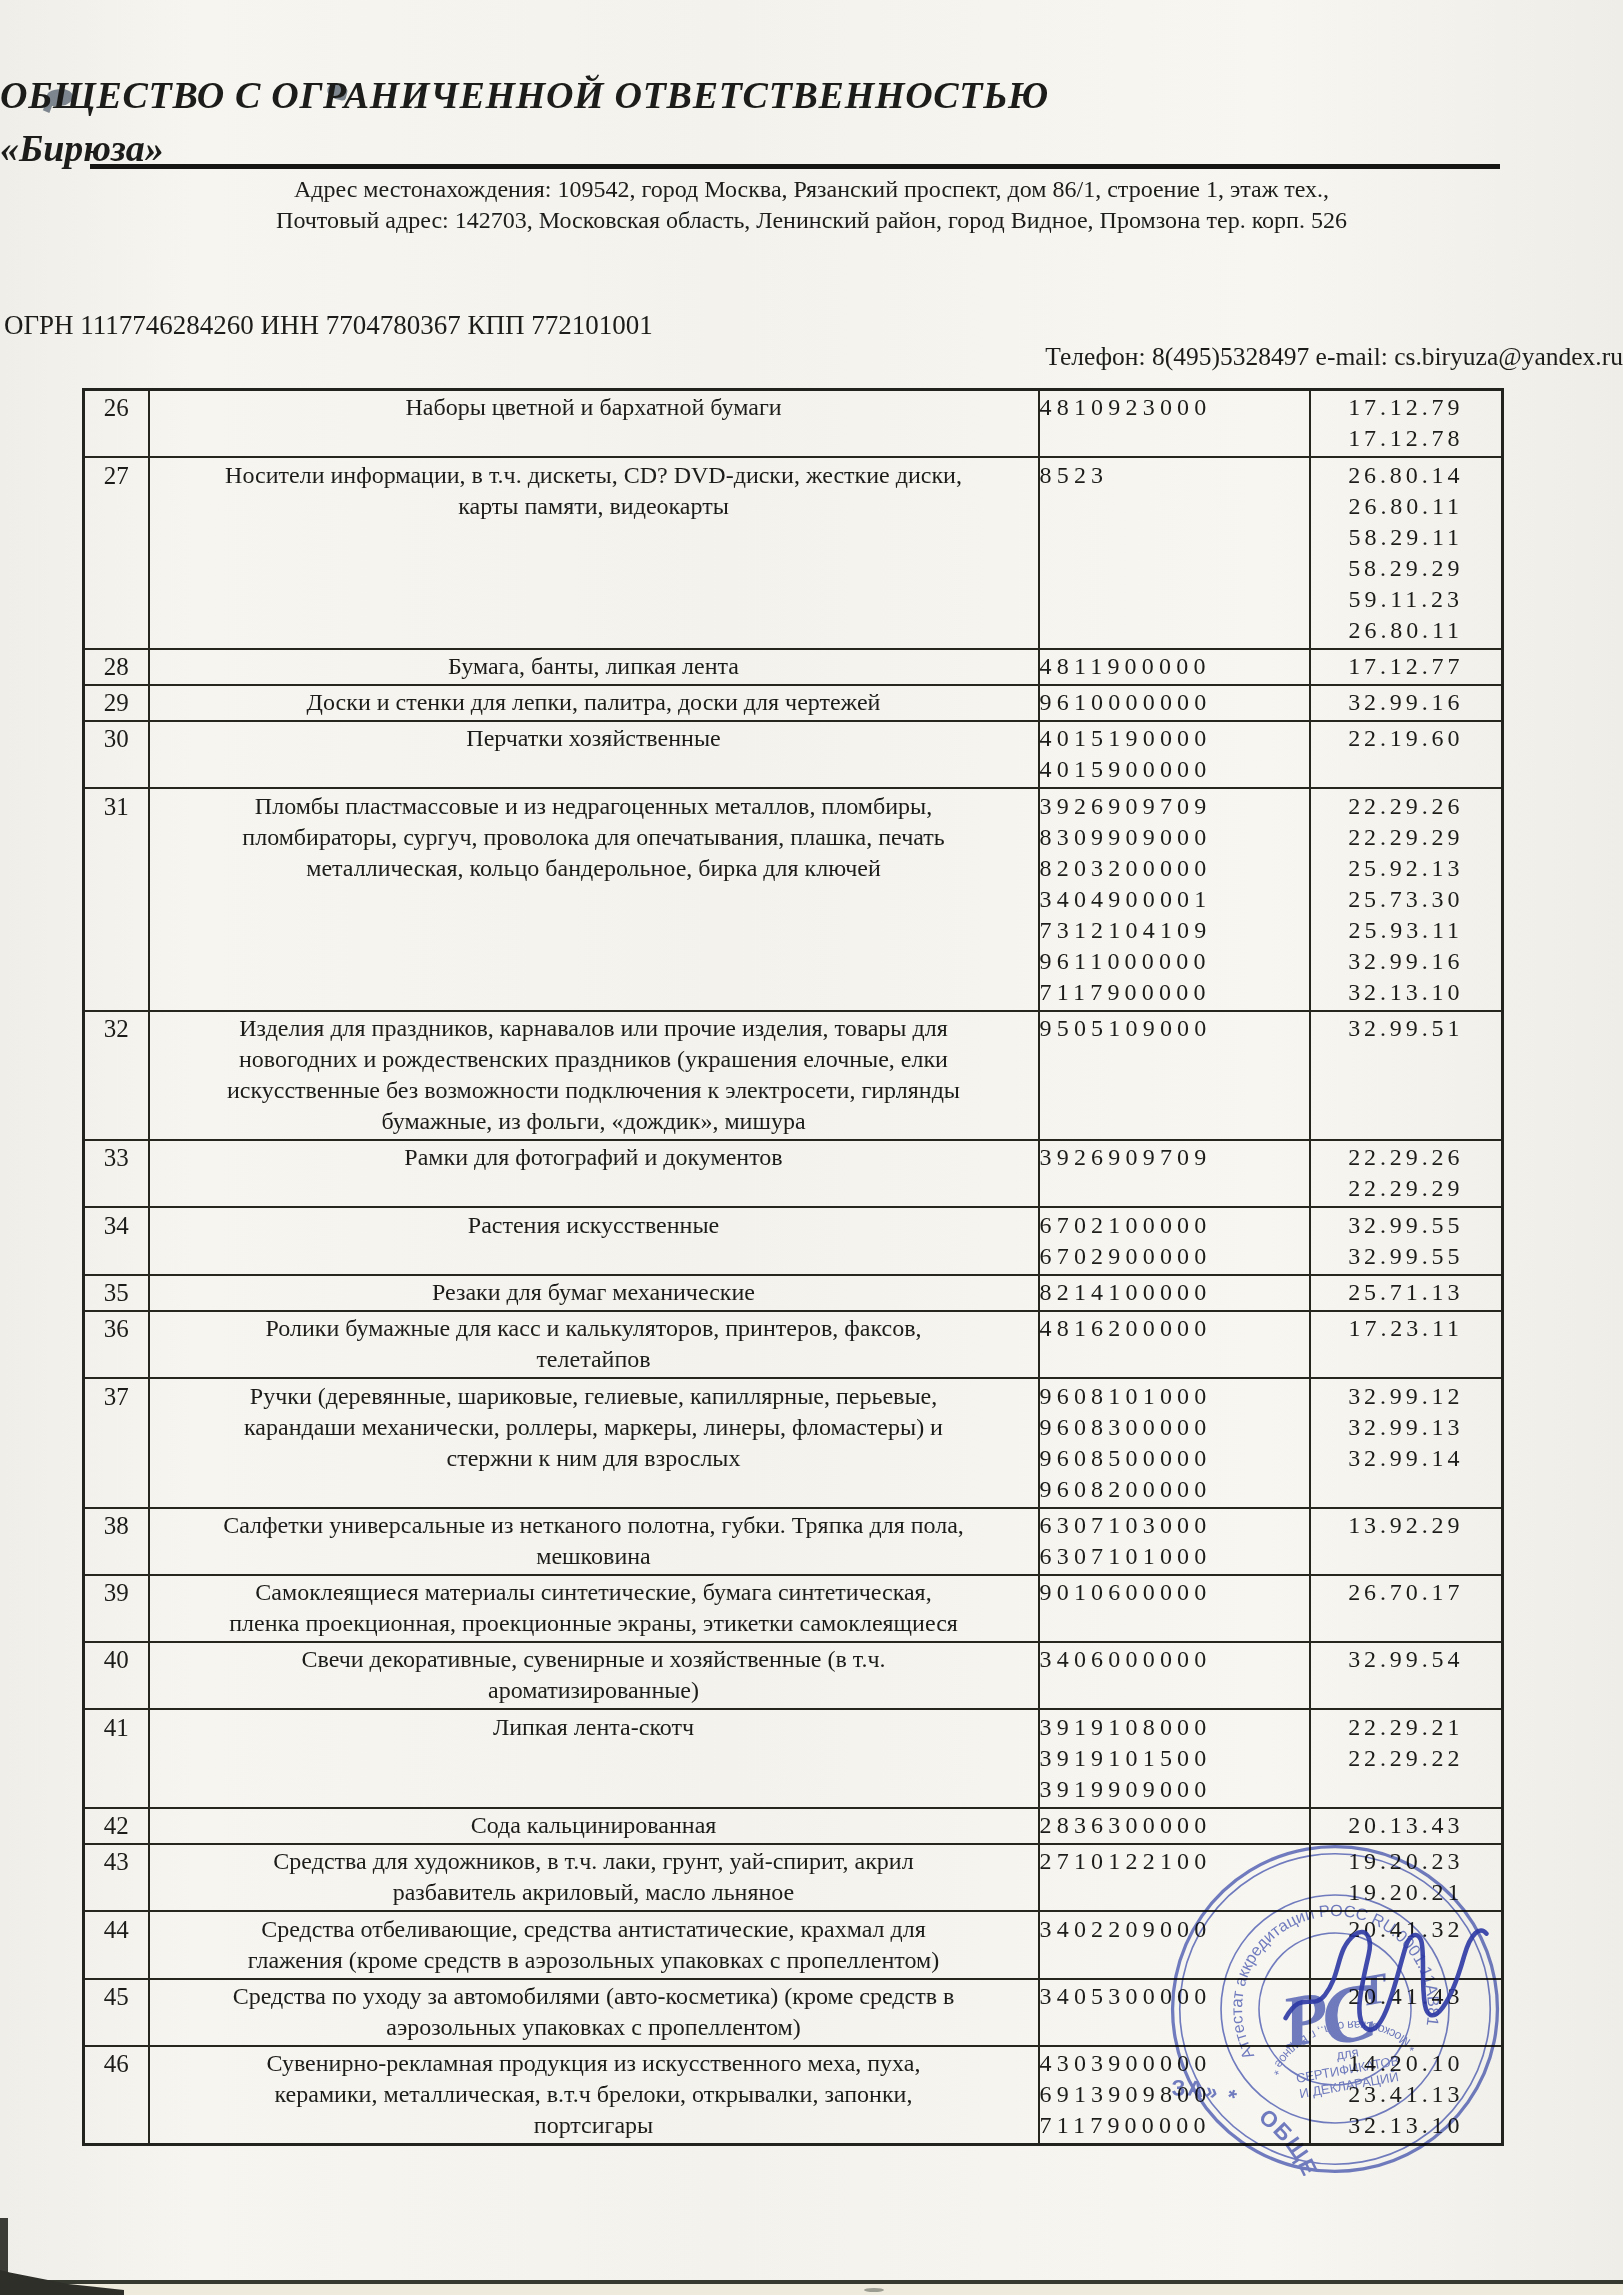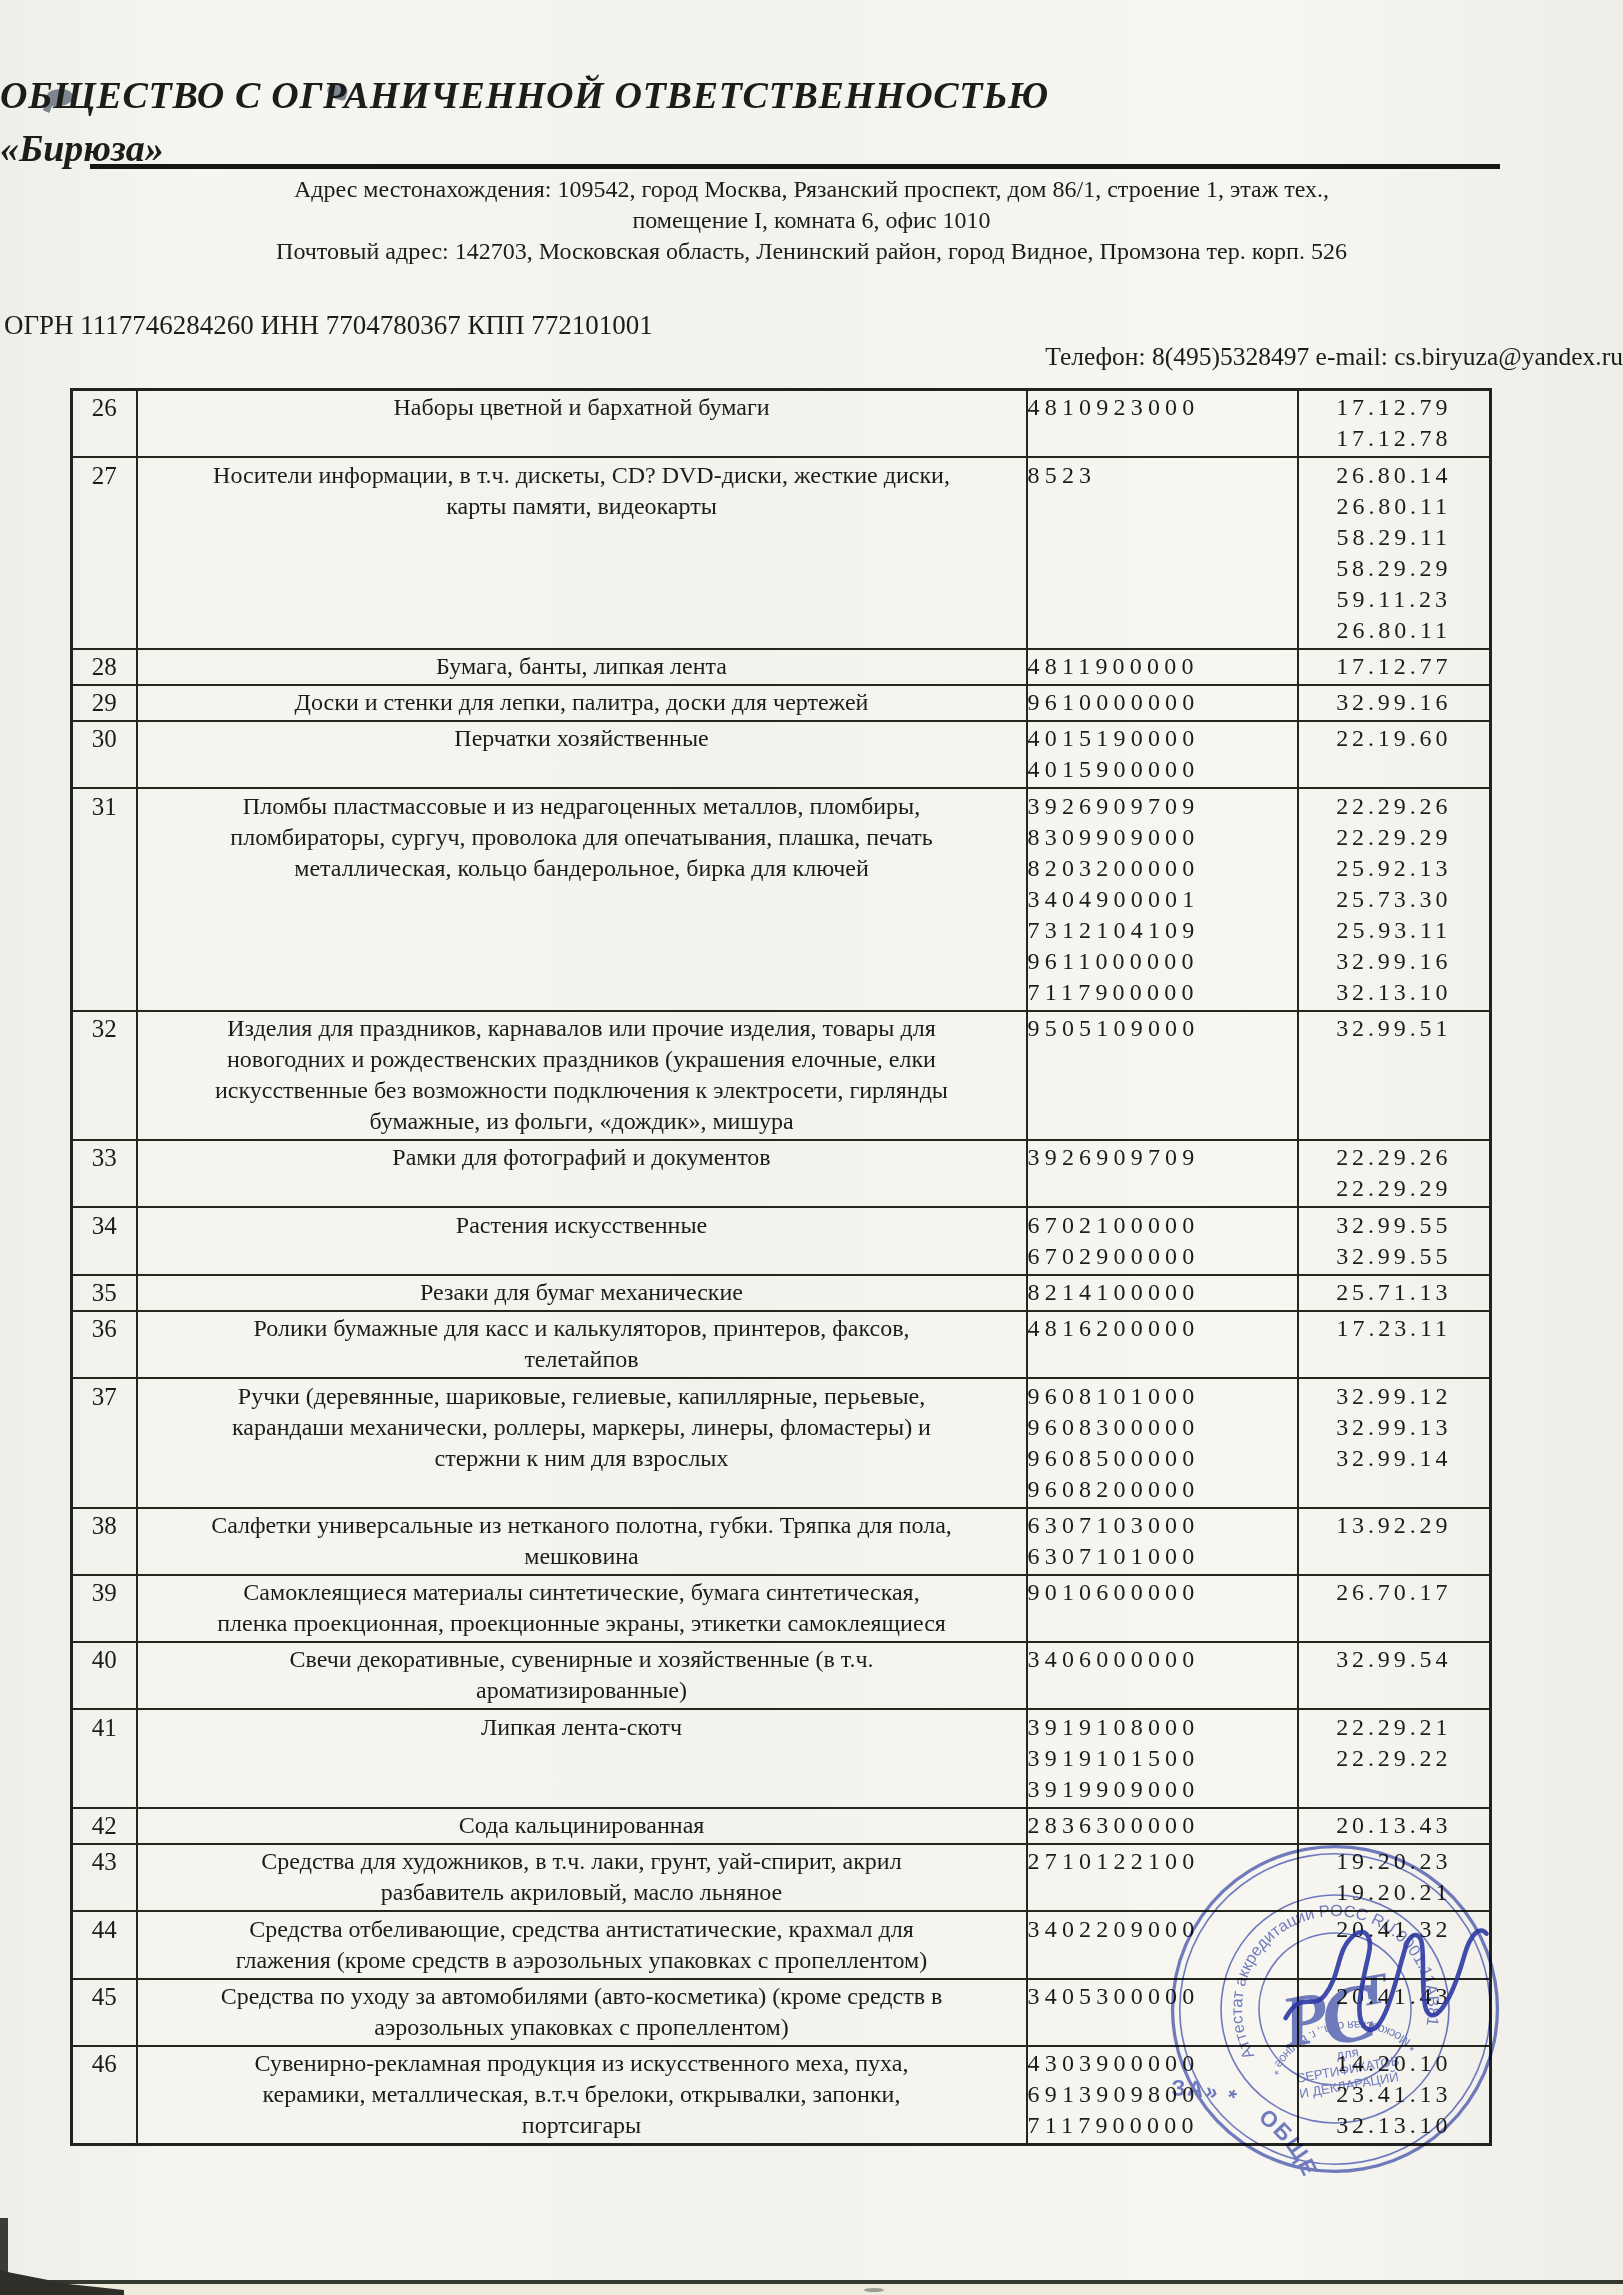--- a/index.html
+++ b/index.html
@@ -13,21 +13,21 @@
   .doc-title{position:absolute;left:0;top:73px;width:100%;
     font-size:38px;font-weight:bold;font-style:italic;letter-spacing:0.7px;white-space:nowrap;}
   .doc-title2{position:absolute;left:0;top:126px;width:100%;
     font-size:38px;font-weight:bold;font-style:italic;}
   .head-rule{position:absolute;left:90px;top:164px;width:1410px;height:4.6px;background:#161614;}
   .addr{position:absolute;left:0;top:174px;width:1623px;text-align:center;
     font-size:24px;line-height:31px;}
   .reg-line{position:absolute;left:4px;top:310px;width:1623px;text-align:left;font-size:27px;white-space:nowrap;}
   .phone-line{position:absolute;left:0;top:342px;width:1623px;text-align:right;font-size:25.5px;white-space:nowrap;}
   
-  .tbl-wrap{position:absolute;left:70px;top:388px;width:1420px;}
+  .tbl-wrap{position:absolute;left:82px;top:388px;width:1420px;}
   table.goods{border-collapse:collapse;table-layout:fixed;width:1420px;
     border:3.3px solid #22221e;}
   table.goods td{border:2px solid #26261f;vertical-align:top;padding:1.3px 0 2px 0;}
   .ln{line-height:31px;white-space:nowrap;font-size:24px;}
   td.c-num{text-align:center;}
   td.c-num .ln{font-size:25px;}
   td.c-desc{padding-left:14.4px;padding-right:5.2px;text-align:center;}
   td.c-code{padding-left:9.2px;}
   td.c-code .ln{letter-spacing:5.2px;}
   td.c-okpd{padding-left:15.7px;text-align:center;}
@@ -61,21 +61,20 @@
 <div class="page">
 
   <div class="speck s1"></div>
   <div class="speck s2"></div>
 
   <div class="doc-title">ОБЩЕСТВО С ОГРАНИЧЕННОЙ ОТВЕТСТВЕННОСТЬЮ</div>
   <div class="doc-title2">«Бирюза»</div>
   <div class="head-rule"></div>
   <div class="addr">
     <div>Адрес местонахождения: 109542, город Москва, Рязанский проспект, дом 86/1, строение 1, этаж тех.,</div>
-    <div>помещение I, комната 6, офис 1010</div>
     <div>Почтовый адрес: 142703, Московская область, Ленинский район, город Видное, Промзона тер. корп. 526</div>
   </div>
   <div class="reg-line">ОГРН 1117746284260 ИНН 7704780367 КПП 772101001</div>
   <div class="phone-line">Телефон: 8(495)5328497 e-mail: cs.biryuza@yandex.ru</div>
 
   <div class="tbl-wrap">
     <table class="goods">
       <colgroup>
         <col style="width:65px">
           <col style="width:890px">

